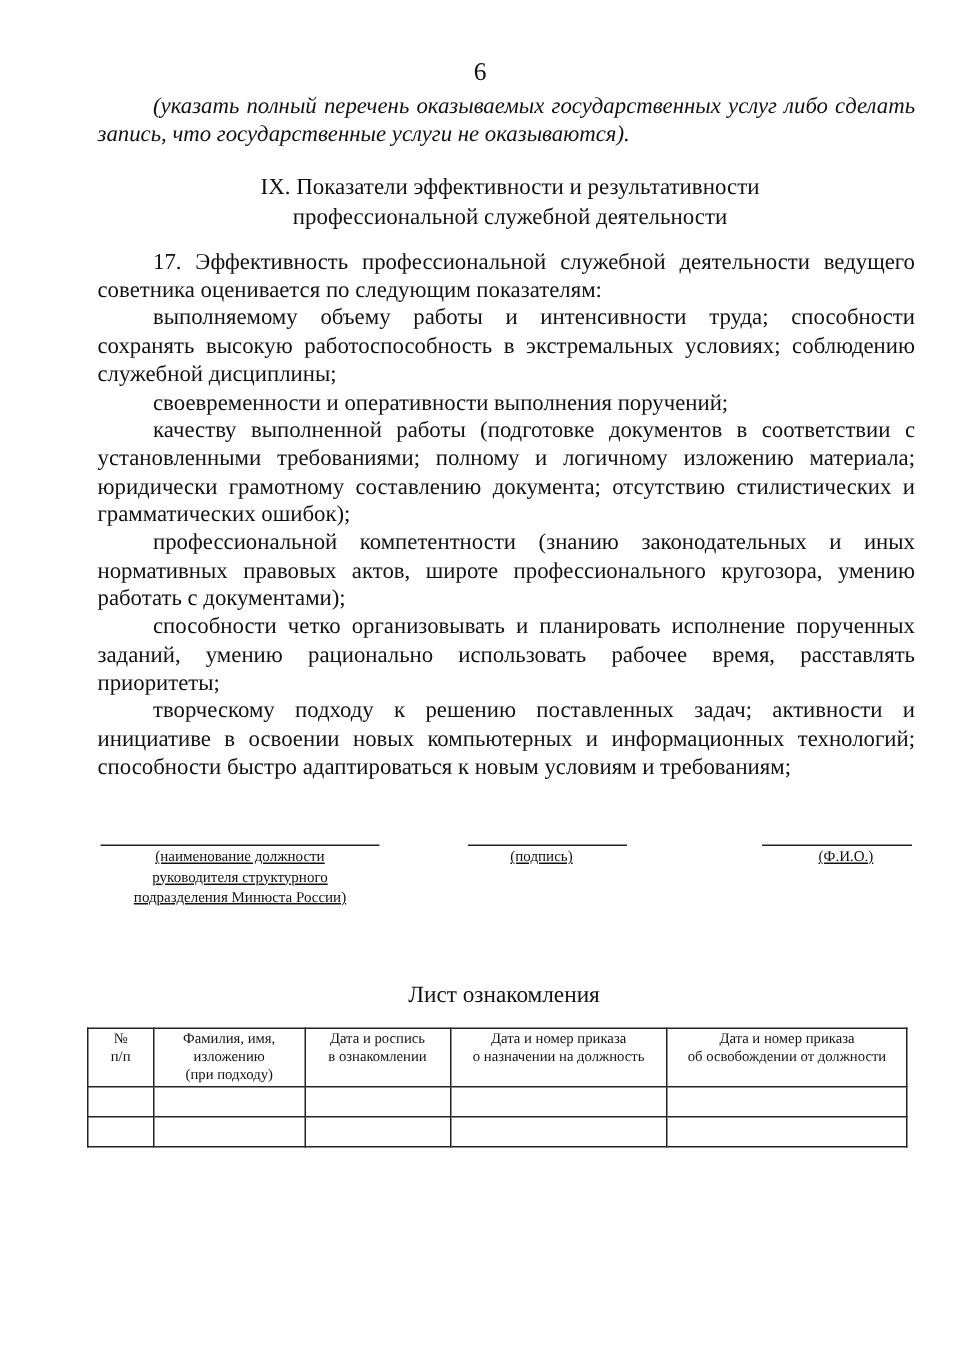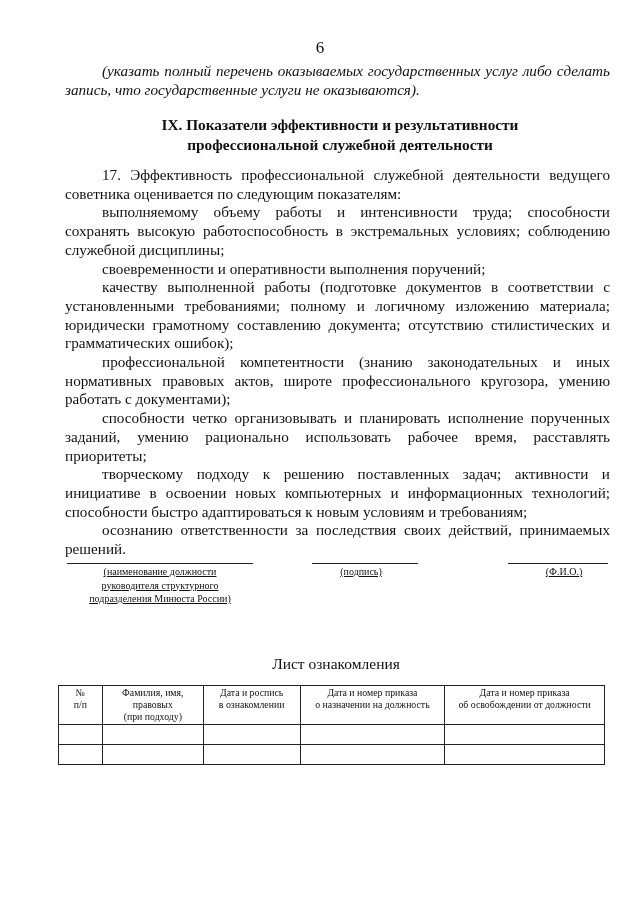--- a/index.html
+++ b/index.html
@@ -2,21 +2,21 @@
 <html><head>
   <meta charset="utf-8">
   <style>
     html, body { margin: 0; padding: 0; background: #ffffff; }
     body { width: 640px; height: 905px; position: relative; overflow: hidden; color: #111; font-family: "Liberation Serif", "DejaVu Serif", serif; }
     .abs { position: absolute; }
     .pnum { top: 38px; left: 0; width: 640px; text-align: center; font-size: 17px; }
     .para { left: 65px; width: 545px; font-size: 15.2px; line-height: 18.7px; text-align: justify; }
     .para .ind { display: inline-block; width: 37px; }
     .italic { font-style: italic; }
-    .heading { left: 60px; width: 560px; text-align: center; font-weight: bold; font-size: 15.3px; line-height: 20px; }
+    .heading { left: 60px; width: 560px; text-align: center; font-weight: normal; font-size: 15.3px; line-height: 20px; }
     .sigline { border-top: 1px solid #222; height: 0; }
     .siglabel { font-size: 10px; line-height: 13.5px; text-align: center; text-decoration: underline; }
     .sheet-title { top: 655px; left: 0; width: 672px; text-align: center; font-size: 15.5px; }
     table.ack { position: absolute; top: 685px; left: 58px; width: 547px; border-collapse: collapse; font-size: 9.8px; line-height: 12px; }
     table.ack th, table.ack td { border: 1px solid #222; text-align: center; vertical-align: top; font-weight: normal; padding: 1px 2px; }
     table.ack th { height: 35px; }
     table.ack td { height: 17px; }
   </style>
 </head>
 <body>
@@ -34,21 +34,20 @@
 </div>
 
 <div class="abs para" style="top:166px;">
   <div><span class="ind"></span><span>17. Эффективность профессиональной служебной деятельности ведущего советника оценивается по следующим показателям:</span></div>
   <div><span class="ind"></span><span>выполняемому объему работы и интенсивности труда; способности сохранять высокую работоспособность в экстремальных условиях; соблюдению служебной дисциплины;</span></div>
   <div><span class="ind"></span><span>своевременности и оперативности выполнения поручений;</span></div>
   <div><span class="ind"></span><span>качеству выполненной работы (подготовке документов в соответствии с установленными требованиями; полному и логичному изложению материала; юридически грамотному составлению документа; отсутствию стилистических и грамматических ошибок);</span></div>
   <div><span class="ind"></span><span>профессиональной компетентности (знанию законодательных и иных нормативных правовых актов, широте профессионального кругозора, умению работать с документами);</span></div>
   <div><span class="ind"></span><span>способности четко организовывать и планировать исполнение порученных заданий, умению рационально использовать рабочее время, расставлять приоритеты;</span></div>
   <div><span class="ind"></span><span>творческому подходу к решению поставленных задач; активности и инициативе в освоении новых компьютерных и информационных технологий; способности быстро адаптироваться к новым условиям и требованиям;</span></div>
-  <div><span class="ind"></span><span>осознанию ответственности за последствия своих действий, принимаемых решений.</span></div>
 </div>
 
 <div class="abs sigline" style="top:563px;left:67px;width:186px;"></div>
 <div class="abs siglabel" style="top:565px;left:60px;width:200px;">
   <div>(наименование должности</div>
   <div>руководителя структурного</div>
   <div>подразделения Минюста России)</div>
 </div>
 
 <div class="abs sigline" style="top:563px;left:312px;width:106px;"></div>
@@ -68,21 +67,21 @@
     <col style="width:160px">
   </colgroup>
   <thead>
     <tr>
       <th>
         <div>№</div>
         <div>п/п</div>
       </th>
       <th>
         <div>Фамилия, имя,</div>
-        <div>правовых</div>
+        <div>изложению</div>
         <div>(при подходу)</div>
       </th>
       <th>
         <div>Дата и роспись</div>
         <div>в ознакомлении</div>
       </th>
       <th>
         <div>Дата и номер приказа</div>
         <div>о назначении на должность</div>
       </th>

